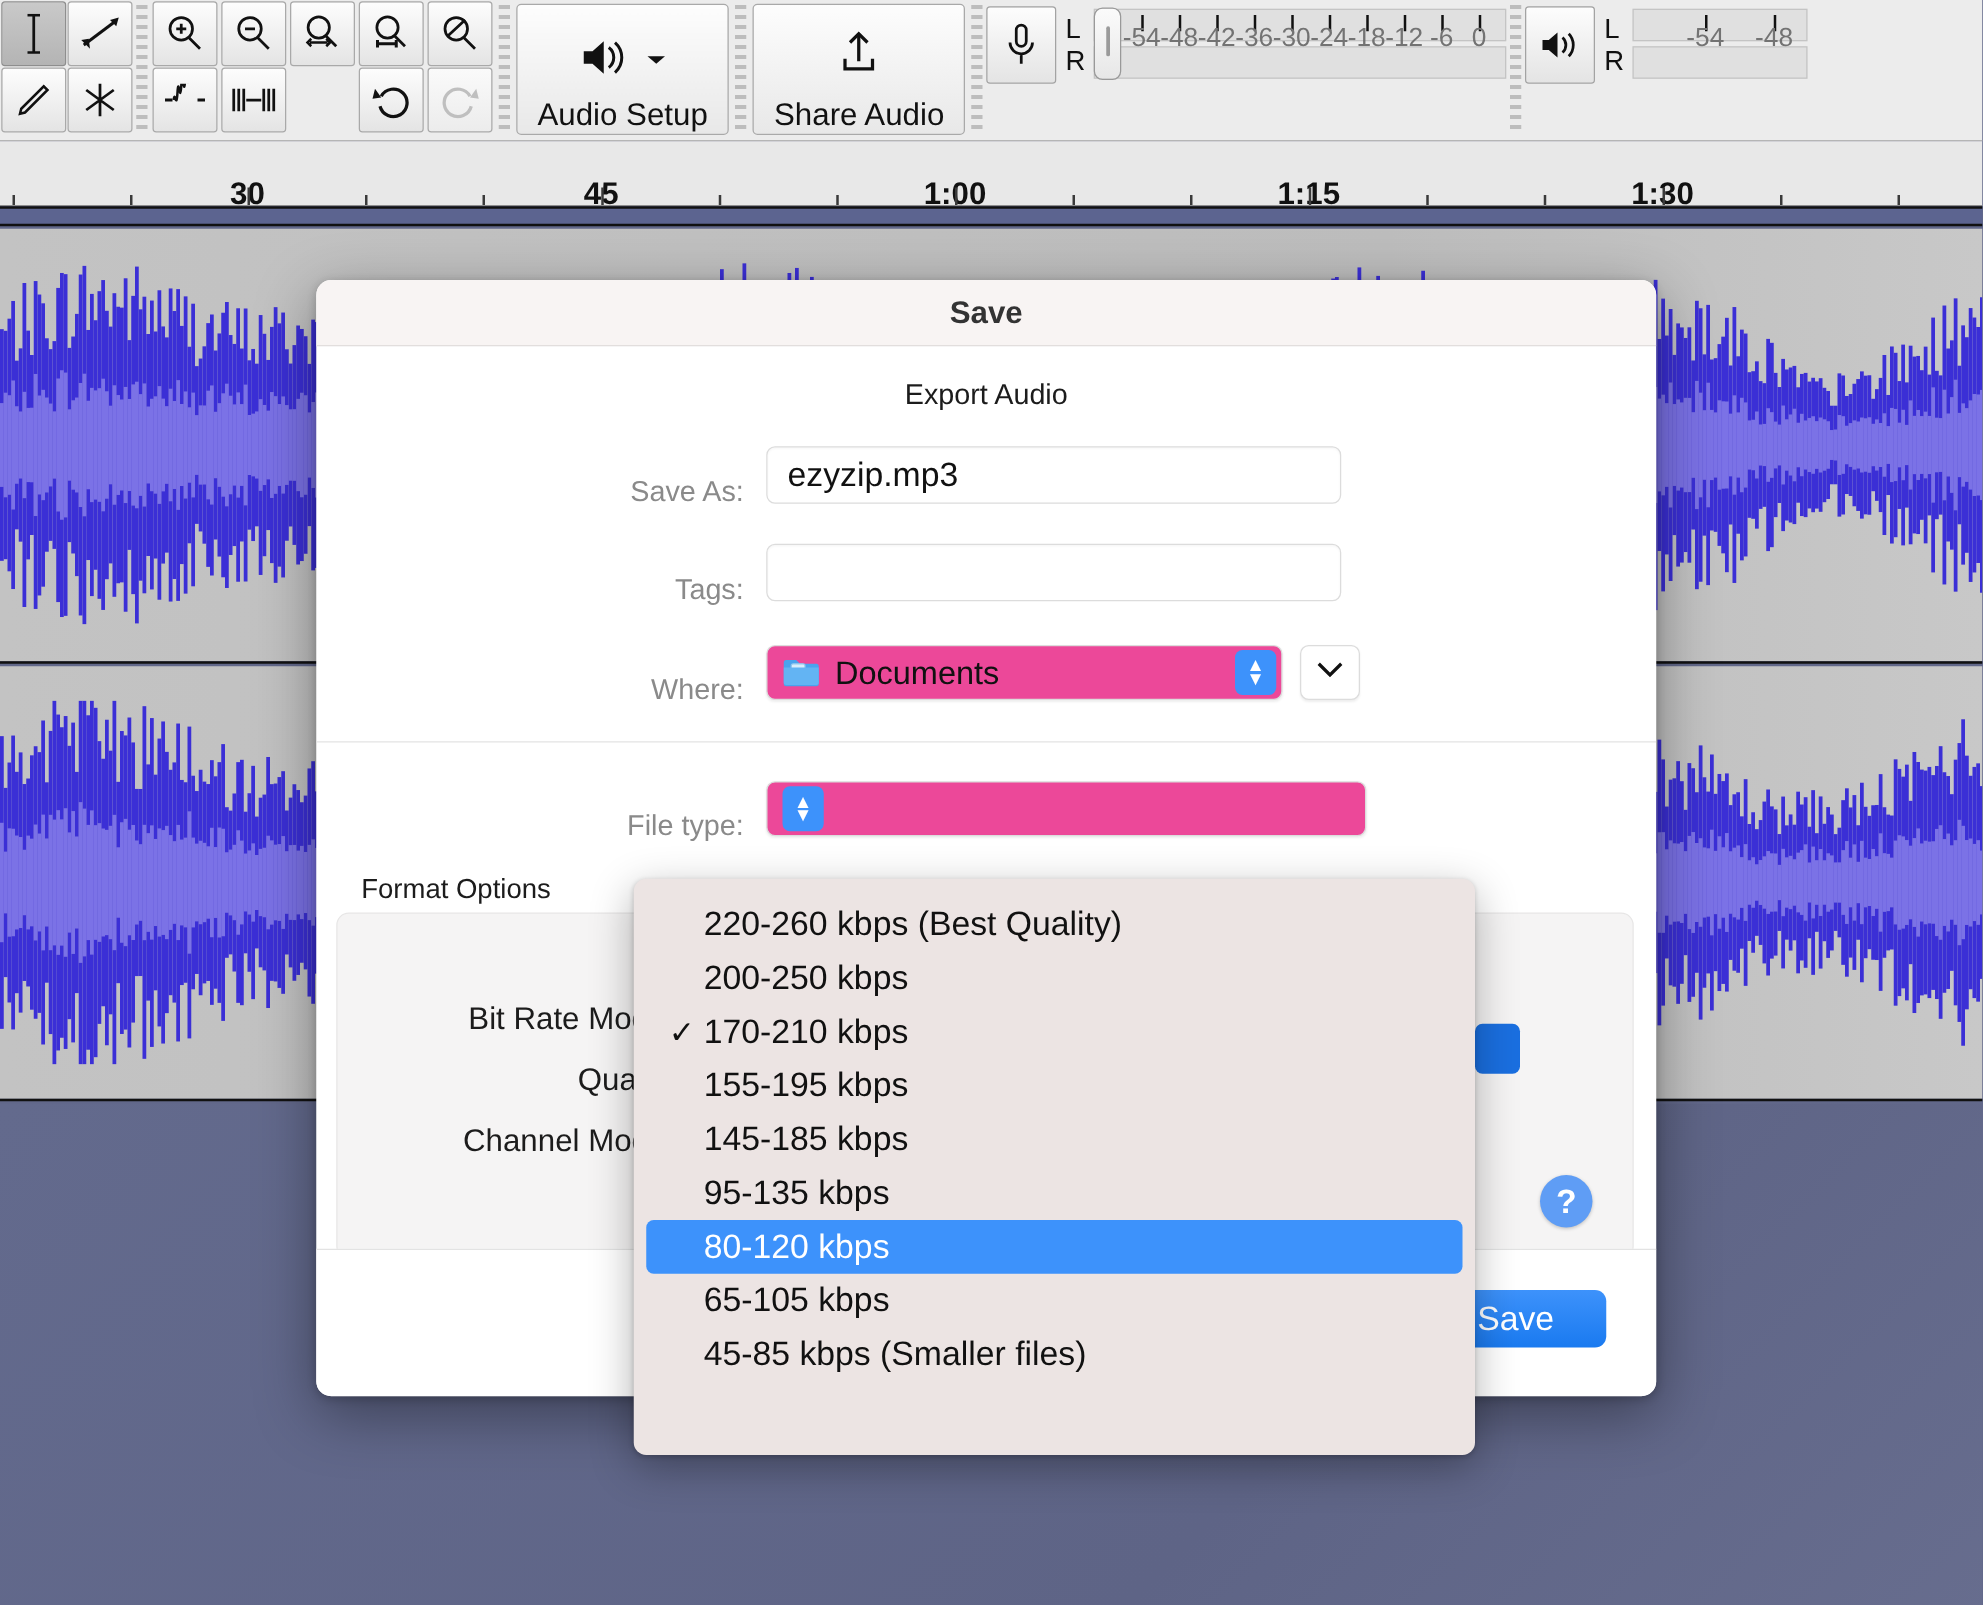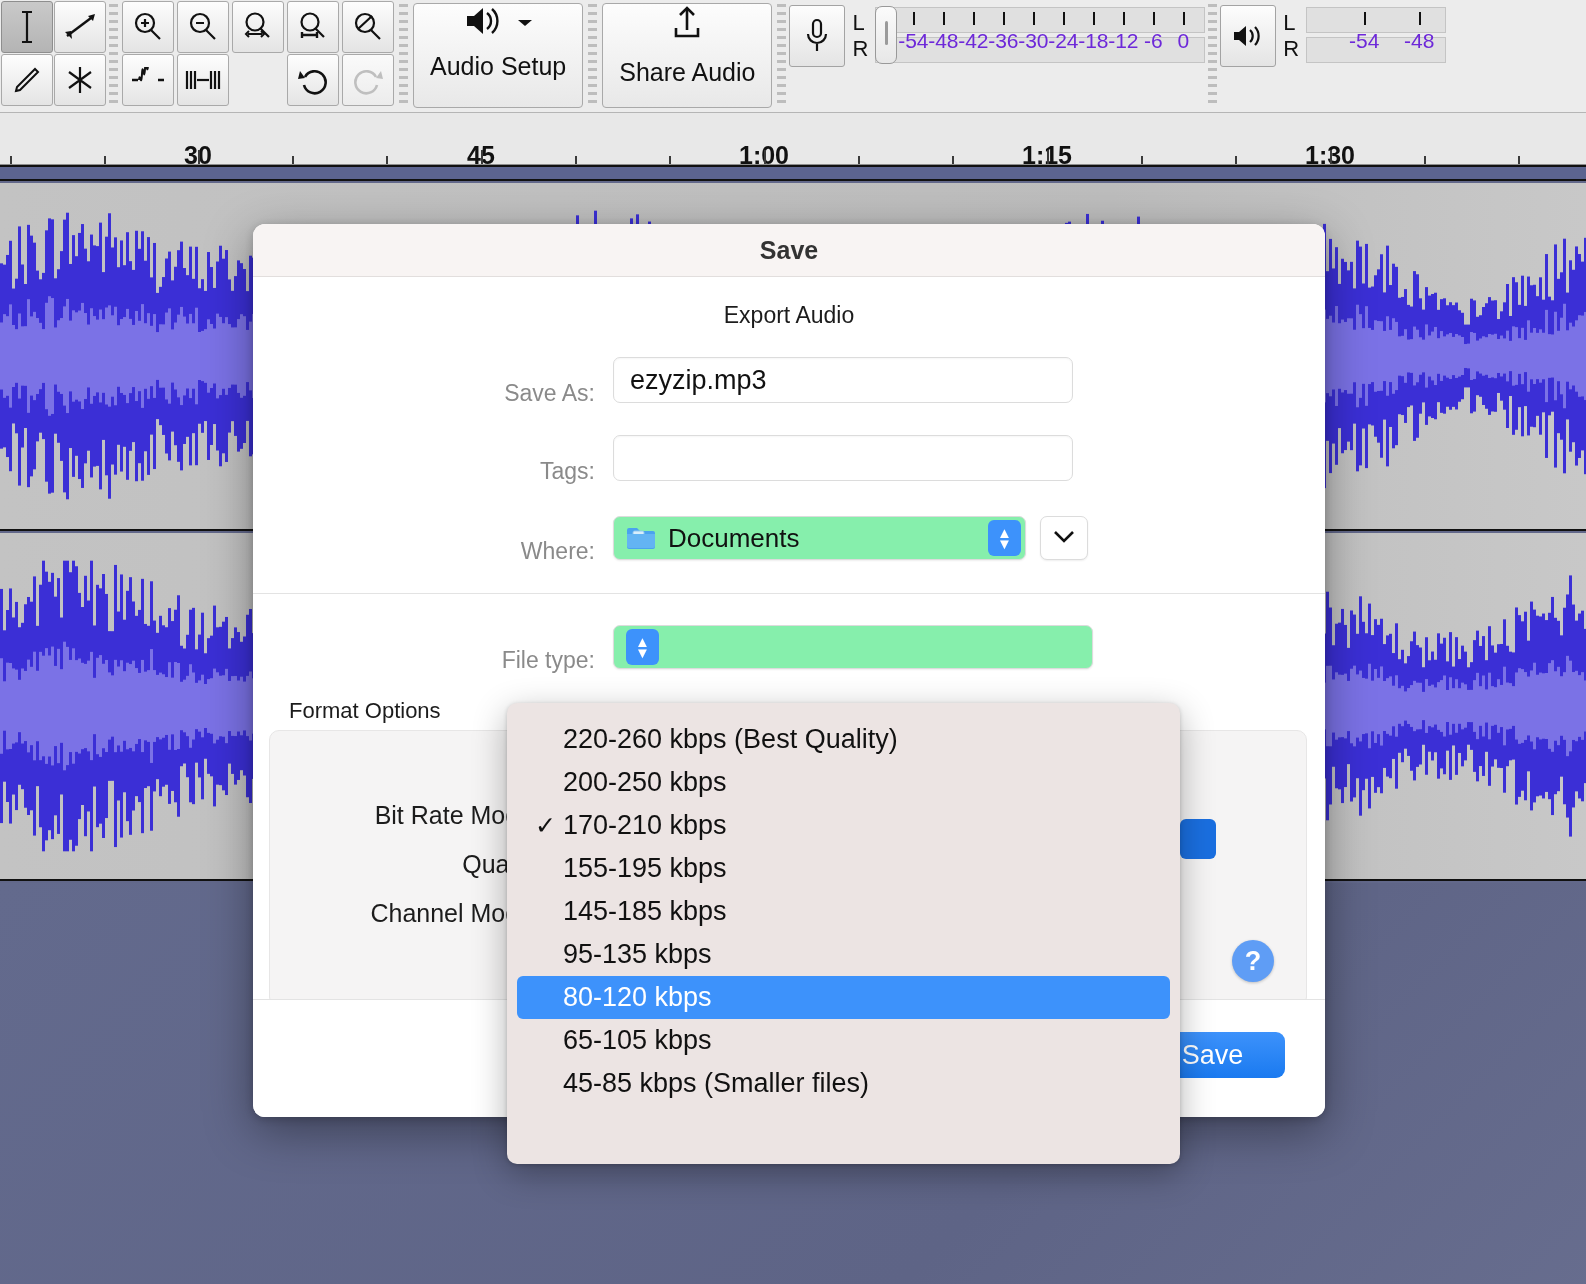--- a/index.html
+++ b/index.html
@@ -34,41 +34,41 @@
   .grip {
     width: 9px; height: 103px; margin: 4px 3px 0 3px;
     background-image: repeating-linear-gradient(to bottom, #bdbdbd 0 3px, transparent 3px 8px);
     background-size: 9px 8px; background-repeat: repeat-y;
     flex: 0 0 auto;
   }
   .bigbtn {
     height: 105px; margin: 3px 2px 0 2px; padding: 0 16px; min-width: 150px;
     background: linear-gradient(#fdfdfd, #e8e8e8);
     border: 1px solid #a9a9a9; border-radius: 4px;
-    display: flex; flex-direction: column; align-items: center; justify-content: flex-start; gap: 10px;
+    display: flex; flex-direction: column; align-items: center; justify-content: flex-end; gap: 10px;
   }
   .bigbtn .lbl { font-size: 25px; color: #111; }
   .meterbox {
     height: 105px; margin: 3px 0 0 0; display: flex; align-items: stretch;
   }
   .meter-icon {
     width: 56px; height: 62px; margin-top: 2px;
     background: linear-gradient(#fdfdfd, #e4e4e4);
     border: 1px solid #a3a3a3; border-radius: 3px;
     display: flex; align-items: center; justify-content: center;
   }
   .meter-lr { display: flex; flex-direction: column; justify-content: center;
               font-size: 22px; color: #111; padding: 0 7px; height: 66px; }
   .meter-scale { position: relative; width: 330px; height: 66px; margin-top: 1px; }
   .meter-bar { position:absolute; left:0; right:0; height: 26px; background: #e0e0e0;
                border: 1px solid #c4c4c4; }
   .meter-bar.top { top: 3px; }
   .meter-bar.bot { top: 33px; }
   .meter-tick { position: absolute; top: 8px; width: 2px; height: 13px; background: #111; }
-  .meter-num { position: absolute; top: 25px; font-size: 21px; color: #6d28d9; transform: translateX(-50%); }
+  .meter-num { position: absolute; top: 15px; font-size: 21px; color: #737373; transform: translateX(-50%); }
   .meter-thumb { position: absolute; top: 2px; width: 22px; height: 58px;
                  background: linear-gradient(#fbfbfb,#e7e7e7); border:1px solid #999; border-radius: 7px; }
   .meter-thumb:after { content:""; position:absolute; left:9px; top:14px; width:3px; height:24px; background:#9a9a9a; border-radius:2px;}
 
   
   .ruler {
     position: absolute; top: 113px; left: 0; width: 1586px; height: 52px;
     background: #e8e8e8; border-bottom: 1px solid #8d8d8d;
   }
   .ruler .rnum { position: absolute; top: 3px; font-size: 25px; font-weight: bold; color: #111;
@@ -107,21 +107,21 @@
 
   .frow { display: flex; align-items: center; margin-top: 24px; }
   .flabel { width: 360px; text-align: right; font-size: 23px; color: #8a8a8a; padding-right: 18px; margin-top: 27px; }
   .fieldbox {
     width: 460px; height: 46px; border: 1px solid #dcdcdc; border-radius: 7px;
     background: #fff; display: flex; align-items: center; padding: 0 16px;
     font-size: 27px; color: #111; box-shadow: inset 0 1px 2px rgba(0,0,0,.04);
   }
   .popbtn {
     width: 413px; height: 44px; border: 1px solid #dcdcdc; border-radius: 7px;
-    background: #86efac; display: flex; align-items: center; padding: 0 4px 0 12px;
+    background: #ec4899; display: flex; align-items: center; padding: 0 4px 0 12px;
     box-shadow: 0 1px 2px rgba(0,0,0,.07); position: relative;
   }
   .popbtn .ptext { font-size: 26px; color: #111; flex: 1; }
   .stepper {
     width: 33px; height: 36px; border-radius: 6px; background: #3d92fb;
     display: flex; flex-direction: column; align-items: center; justify-content: center;
     color: #fff; font-size: 15px; line-height: 11px; flex: 0 0 auto;
   }
   .chevbtn {
     width: 48px; height: 44px; margin-left: 14px; border: 1px solid #dcdcdc; border-radius: 7px;

